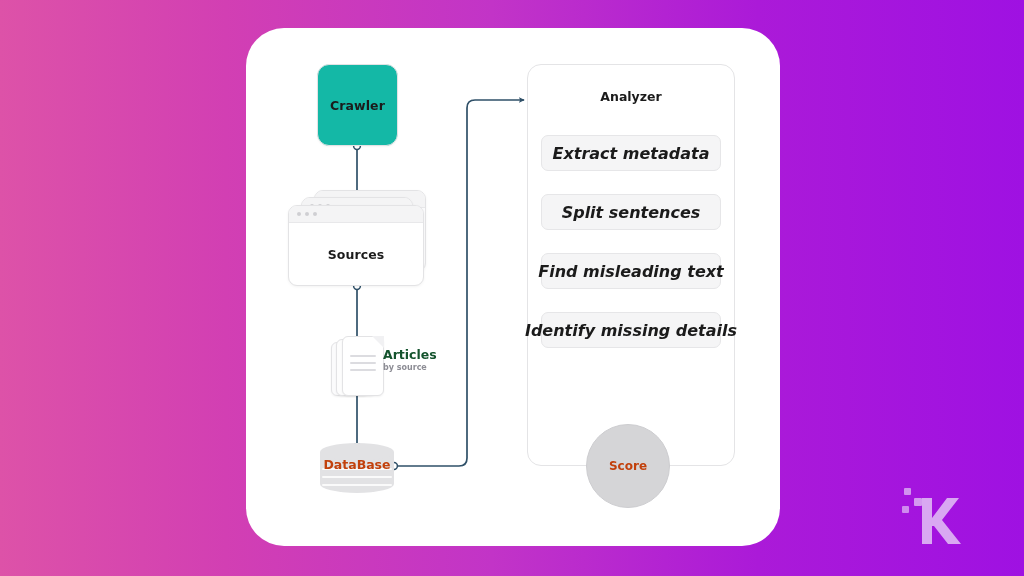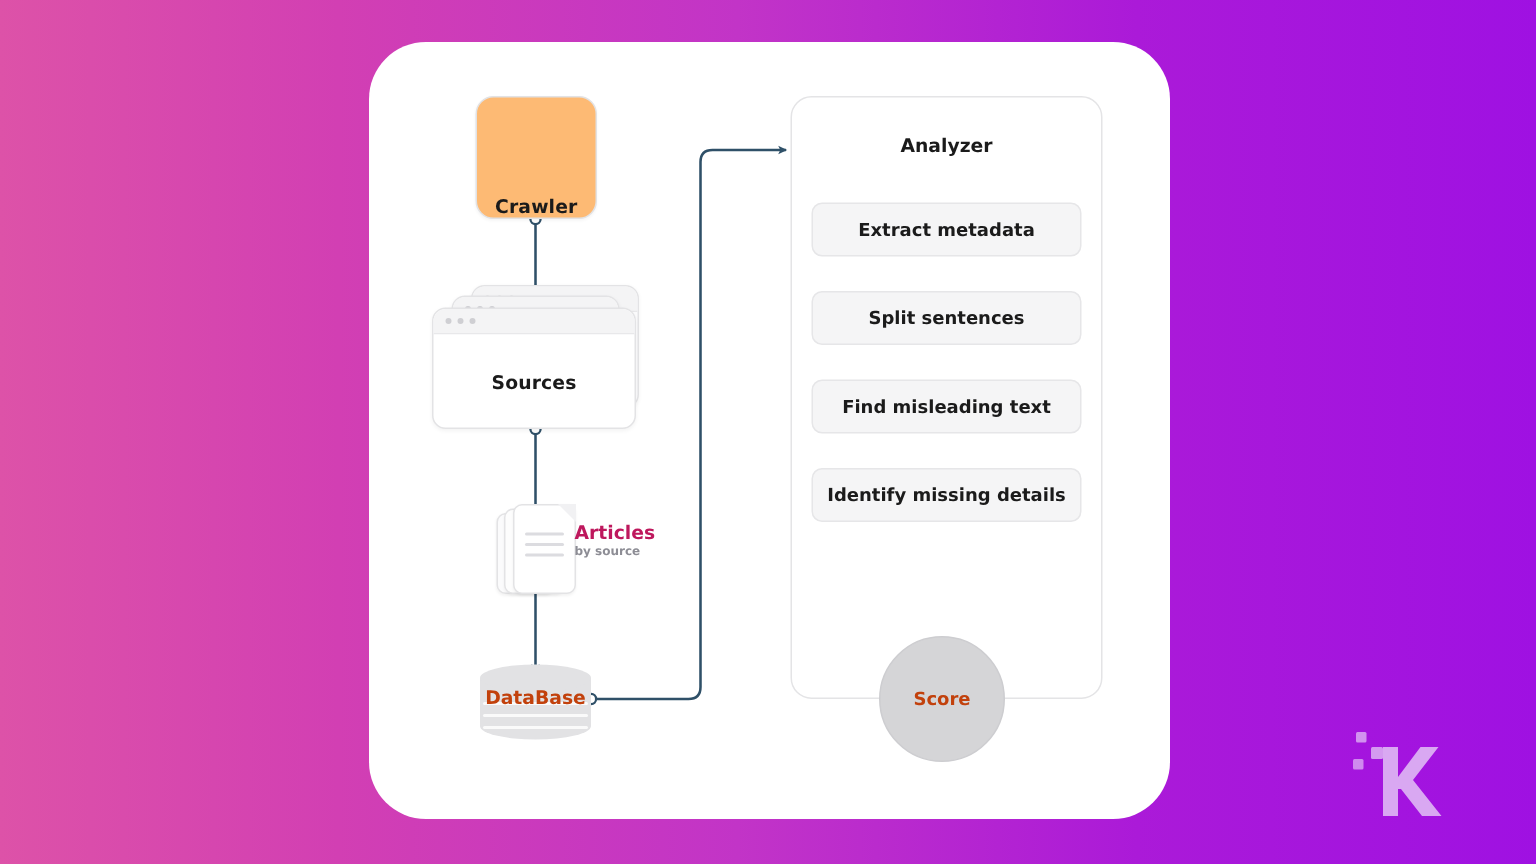--- a/index.html
+++ b/index.html
@@ -24,24 +24,24 @@
     font-weight:bold;
     color:#1b1b1b;
     letter-spacing:.1px;
     white-space:nowrap;
   }
 
   
   #crawler-node {
     position:absolute; left:317px; top:64px;
     width:81px; height:82px;
-    background:#fdba74;
+    background:#14b8a6;
     border:1.4px solid #e2e2e4;
     border-radius:12px;
-    display:flex; align-items:flex-end; justify-content:center;
+    display:flex; align-items:center; justify-content:center;
     box-shadow:0 1px 2px rgba(0,0,0,.04);
   }
   #crawler-node .node-label { font-size:12.5px; }
 
   
   #sources-node { position:absolute; left:288px; top:190px; width:140px; height:96px; }
   .win {
     position:absolute;
     background:#fff;
     border:1.3px solid #e3e3e5;
@@ -76,21 +76,21 @@
   .doc-front { left:11px; top:0px; width:42px; height:60px; border-radius:6px; }
   .doc-fold {
     position:absolute; right:-1px; top:-1px;
     width:0; height:0;
     border-left:12px solid transparent;
     border-top:12px solid #f1f1f3;
   }
   .doc-lines { position:absolute; left:7px; top:18px; right:7px; }
   .doc-lines i { display:block; height:2px; background:#dcdce0; border-radius:1px; margin-bottom:5px; }
   #articles-text { position:absolute; left:52px; top:11px; }
-  #articles-title { font-size:12.5px; font-weight:bold; color:#be185d; }
+  #articles-title { font-size:12.5px; font-weight:bold; color:#14532d; }
   #articles-sub { font-size:8px; font-weight:bold; color:#8d8d95; margin-top:1px; }
 
   
   #database-node { position:absolute; left:320px; top:443px; width:74px; height:50px; }
   #db-body {
     position:absolute; left:0; top:9px; width:74px; height:32px;
     background:#e2e2e4;
   }
   #db-top {
     position:absolute; left:0; top:0; width:74px; height:18px;
@@ -121,21 +121,21 @@
   }
   #analyzer-steps { position:absolute; left:13px; top:70px; right:13px; }
   .step {
     height:36px;
     background:#f5f5f6;
     border:1.2px solid #e6e6e8;
     border-radius:7px;
     display:flex; align-items:center; justify-content:center;
     margin-bottom:23px;
   }
-  .step span { font-size:12px; font-weight:bold; color:#1b1b1b; white-space:nowrap; }
+  .step span { font-size:16px; font-weight:bold; color:#1b1b1b; white-space:nowrap;font-style:italic; }
 
   
   #score-node {
     position:absolute; left:586px; top:424px;
     width:84px; height:84px;
     border-radius:50%;
     background:#d5d5d7;
     border:1px solid #cdcdd0;
     display:flex; align-items:center; justify-content:center;
     z-index:5;

